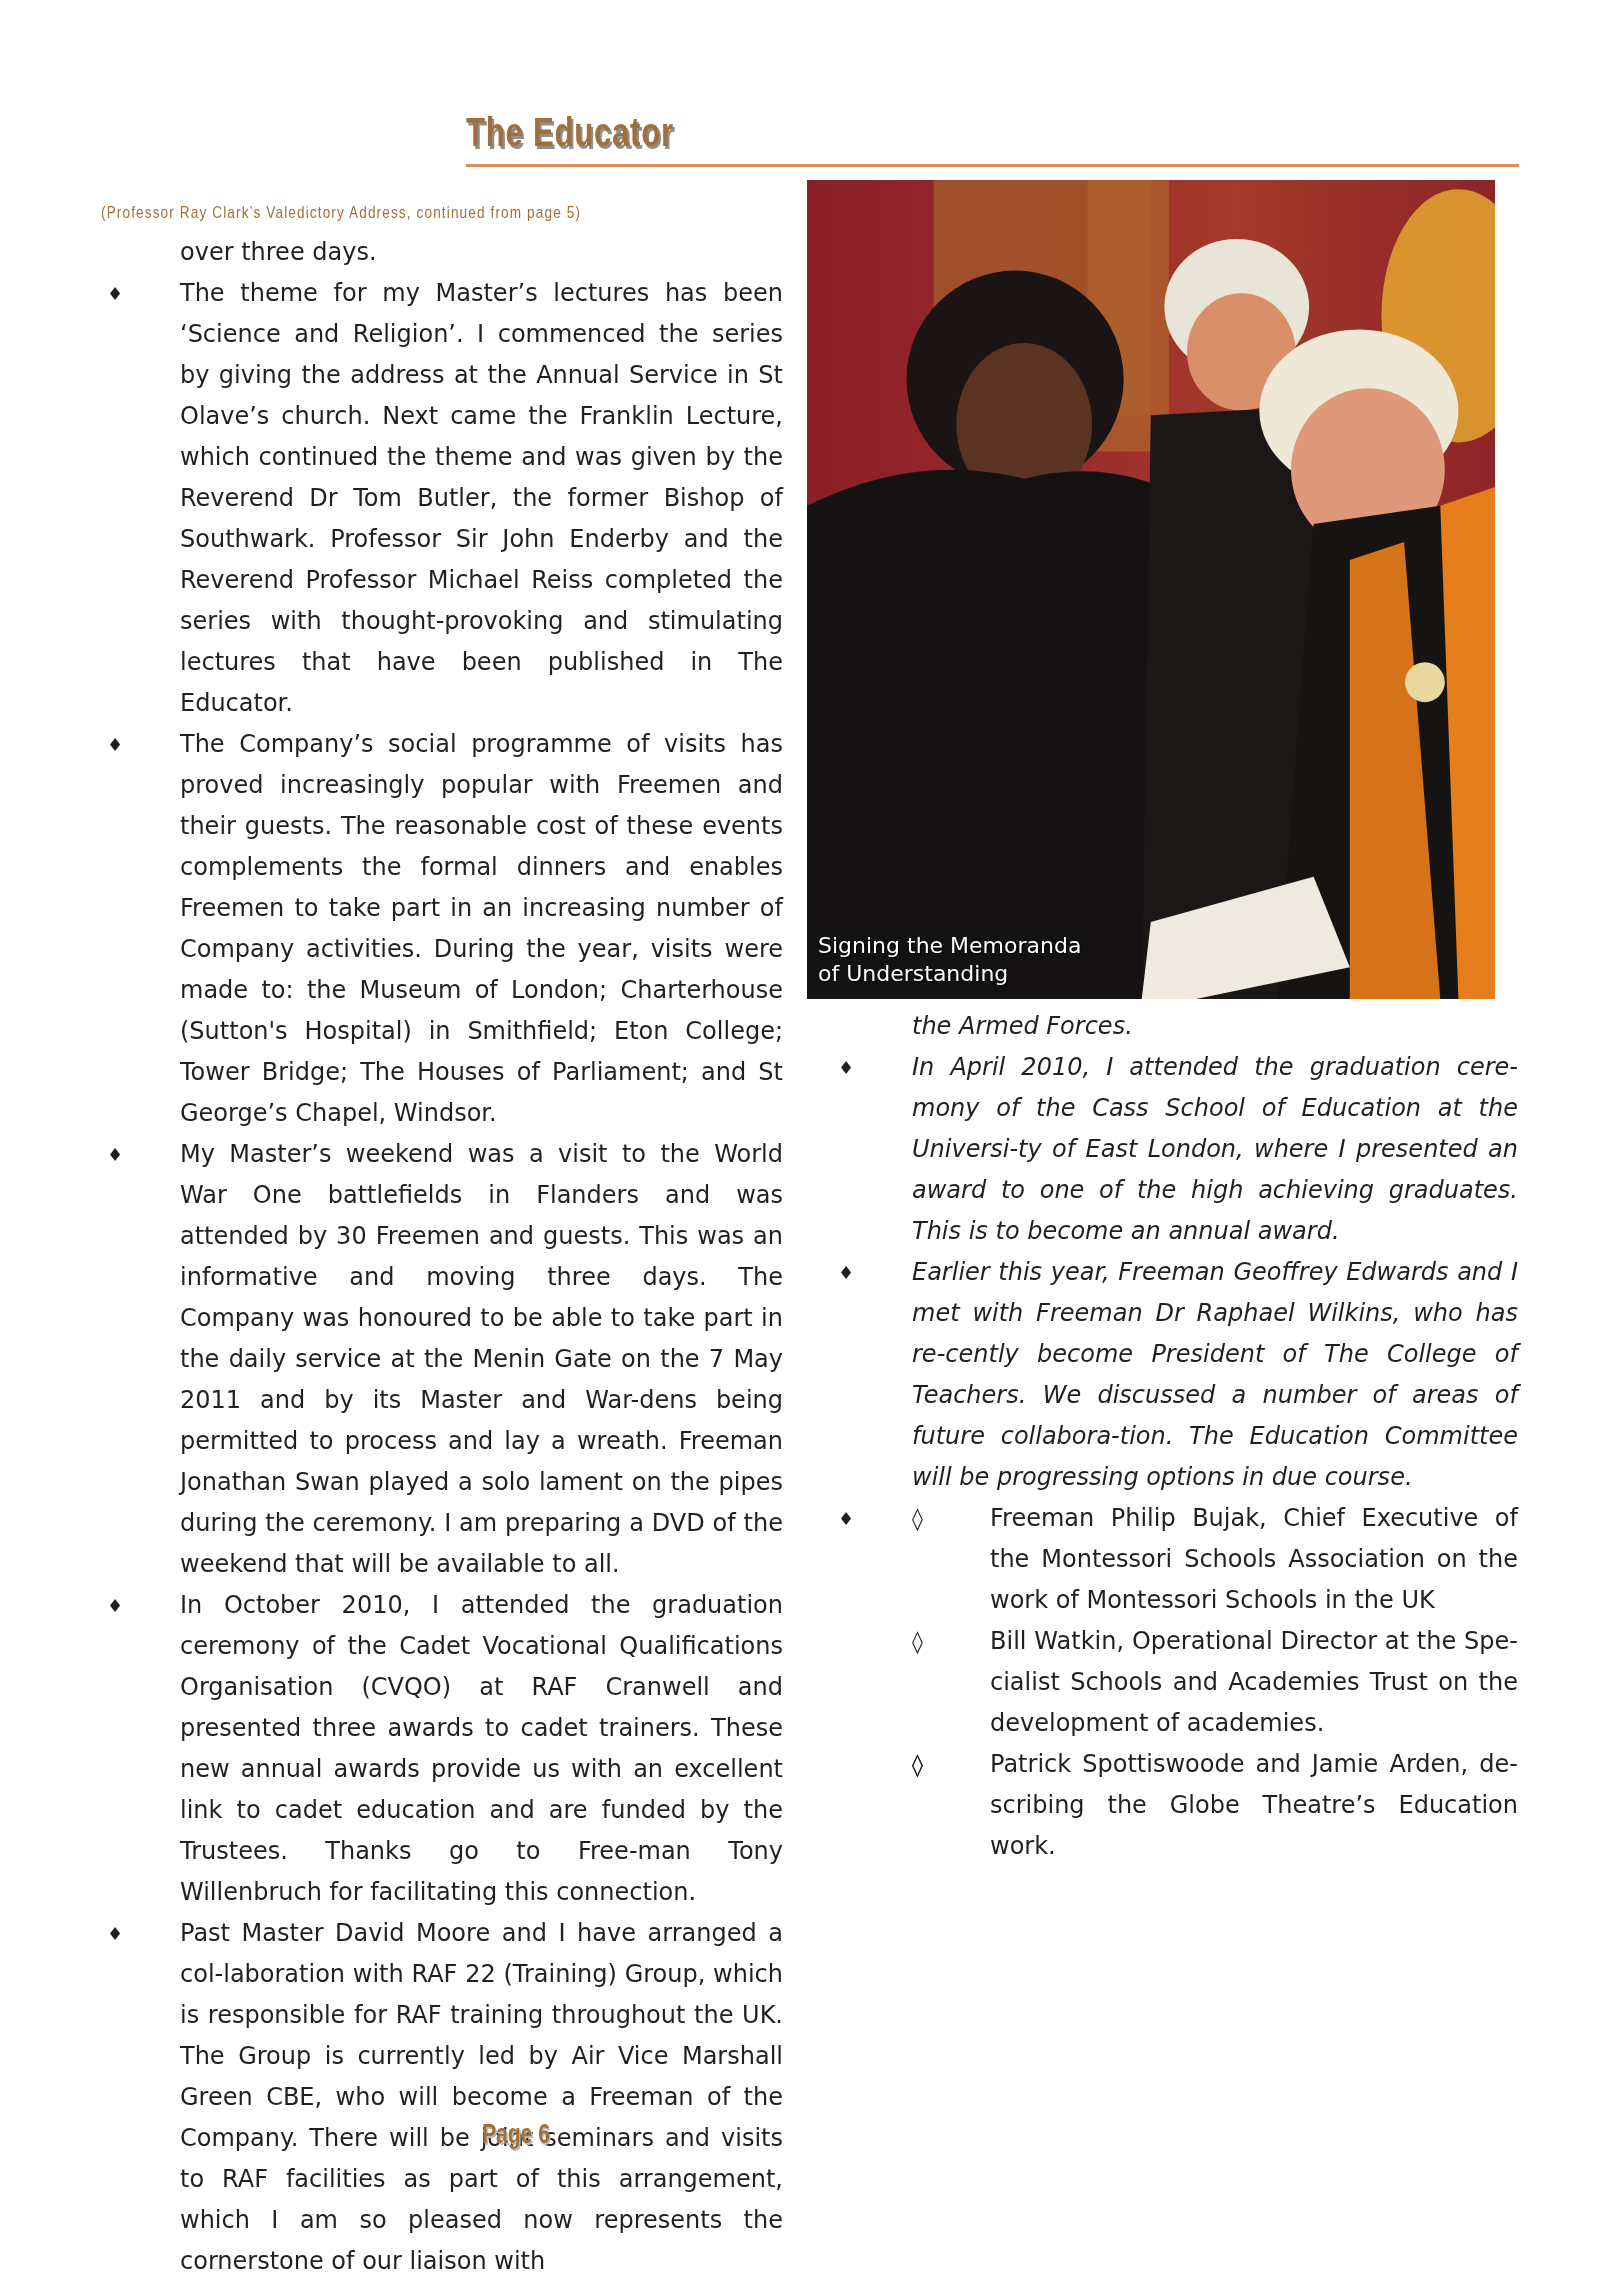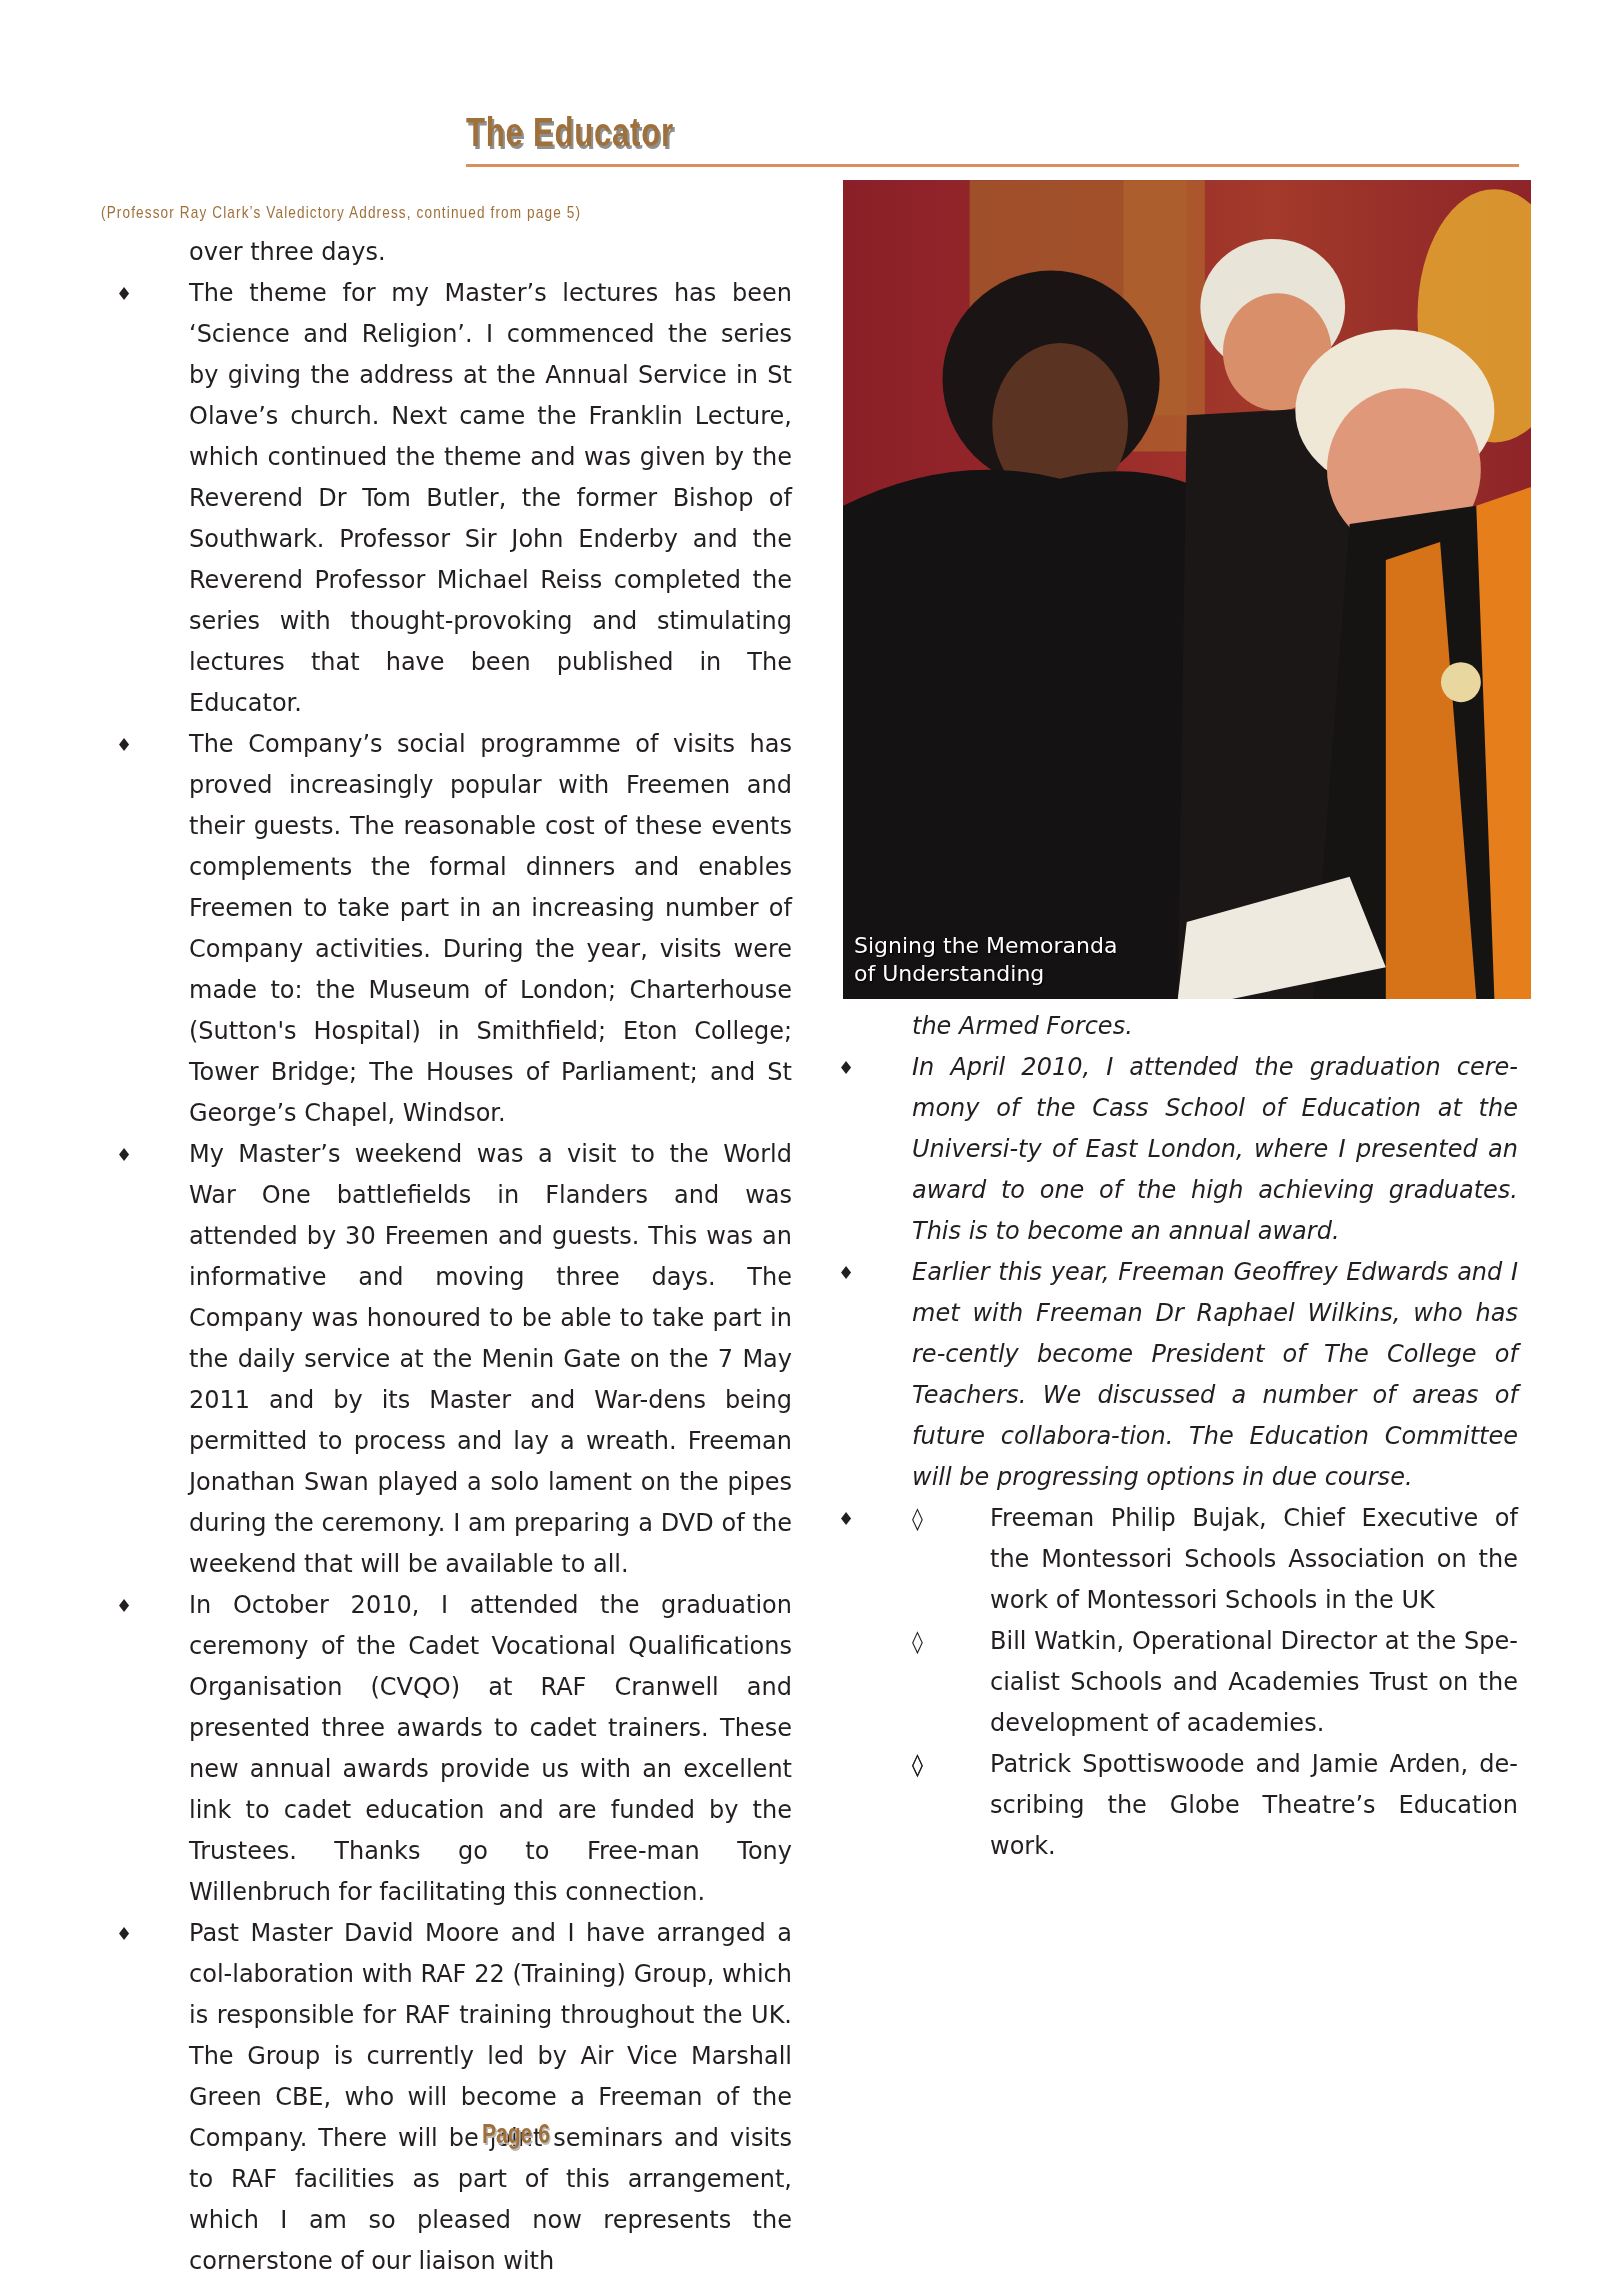--- a/index.html
+++ b/index.html
@@ -8,28 +8,28 @@
   .masthead { position:absolute; left:466px; top:110px;
               font-family:"Liberation Sans", sans-serif; font-weight:bold;
               font-size:40px; color:#a0703a; letter-spacing:0.9px;
               transform:scaleX(0.78); transform-origin:left top;
               text-shadow:2.7px 2.7px 0 #8f8f8f; }
   .rule { position:absolute; left:466px; top:164px; width:1053px; height:2.7px; background:#d9905c; }
   .continued { position:absolute; left:101px; top:203px;
                font-family:"Liberation Sans", sans-serif; font-size:17px; color:#a0703a;
                letter-spacing:1.4px; transform:scaleX(0.8); transform-origin:left top; white-space:nowrap; }
   .col { position:absolute; font-size:24px; line-height:41px; }
-  .col-left { left:107px; top:232px; width:676px;margin-left:9px; }
+  .col-left { left:107px; top:232px; width:676px; }
   .col-right { left:838px; top:1006px; width:680px; }
   .p { position:relative; padding-left:73px; text-align:justify; }
   .col-right .p { padding-left:74px;font-style:italic; }
   .bullet { position:absolute; left:0; top:0; width:18px; font-size:18px; line-height:41px; }
   .subitem { position:relative; padding-left:152px; text-align:justify; }
   .subbullet { position:absolute; left:74px; top:0; font-size:22px; line-height:41px; }
-  .photo { position:absolute; left:807px; top:180px; width:688px; height:819px; overflow:hidden; background:#1d4ed8;margin-left:36px; }
+  .photo { position:absolute; left:807px; top:180px; width:688px; height:819px; overflow:hidden; background:#14532d; }
   .photo svg { display:block; }
   .caption { position:absolute; left:11px; bottom:11px; color:#ffffff; font-size:22px; line-height:28px;
              text-shadow:0.9px 0.9px 1.8px #000; }
   .footer { position:absolute; left:482px; top:2119px;
             font-family:"Liberation Sans", sans-serif; font-weight:bold; font-size:27px; color:#a0703a;
             transform:scaleX(0.78); transform-origin:left top; text-shadow:1.8px 1.8px 0 #b9b9b9; white-space:nowrap; }
 </style>
 </head>
 <body>
 

